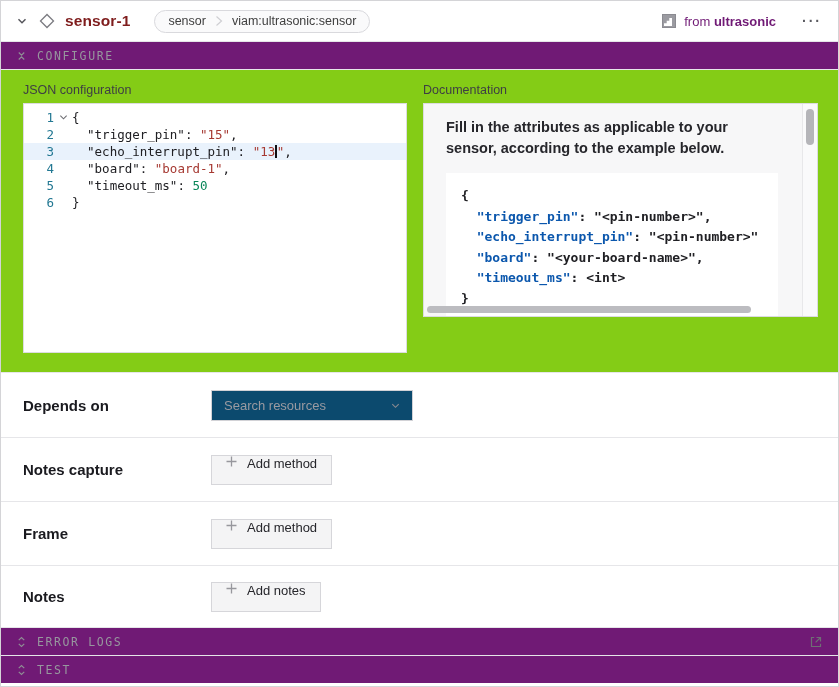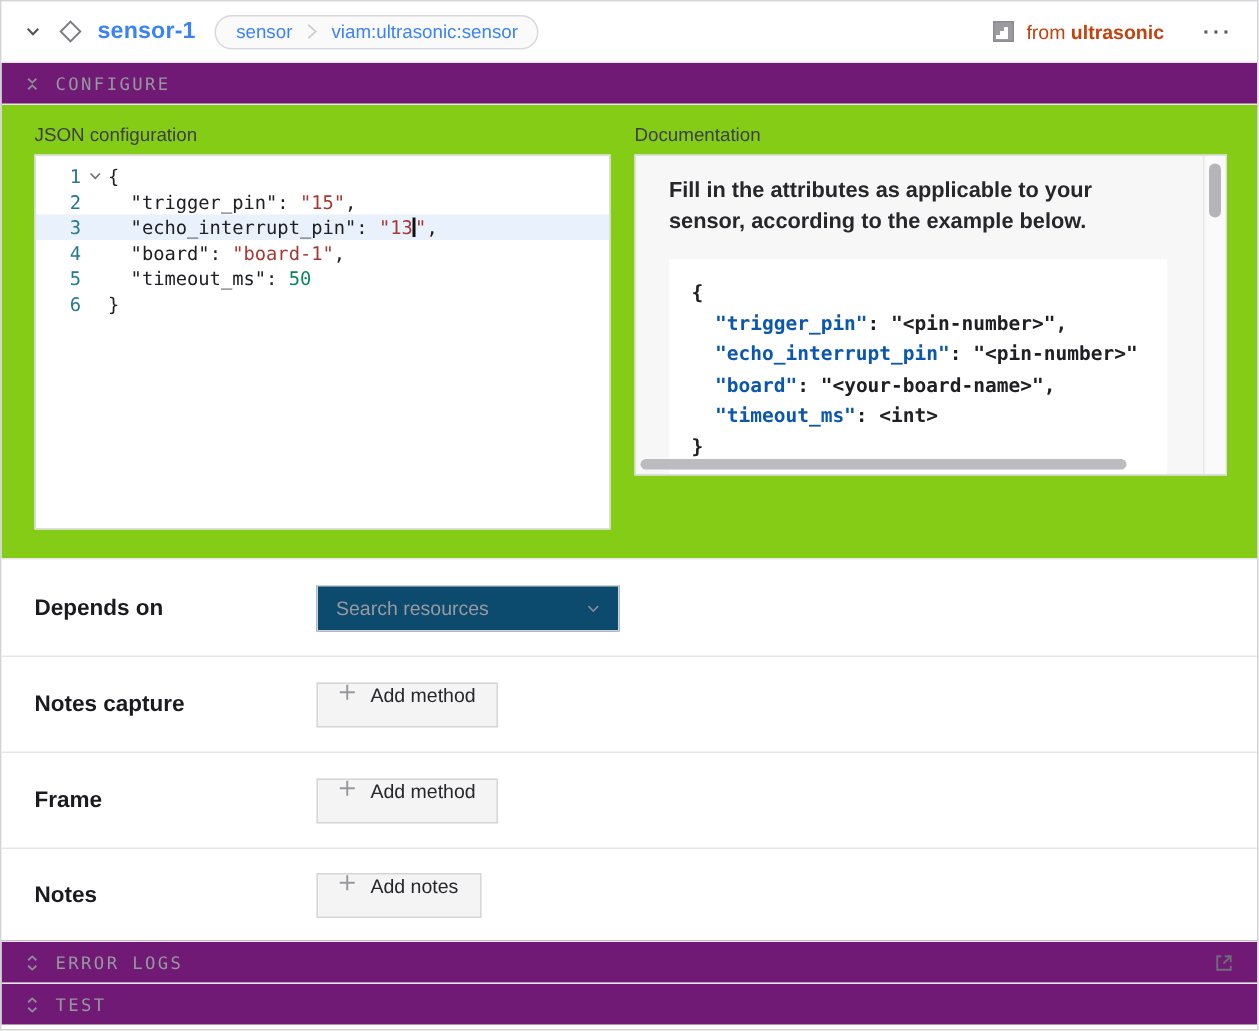--- a/index.html
+++ b/index.html
@@ -6,25 +6,25 @@
   body { background:#fff; font-family:"Liberation Sans", sans-serif; }
   .page {
     width:839px; height:687px; border:1px solid #d4d4d7; background:#fff;
     position:relative; overflow:hidden;
   }
   
   .hdr { height:41px; display:flex; align-items:center; padding:0 16px 0 15px;
          border-bottom:1px solid #e5e5e8; background:#fff; }
   .hdr .chev { display:flex; margin-right:11px; cursor:pointer; }
   .hdr .diamond { display:flex; margin-right:10px; }
-  .hdr-title { font-size:15.5px; font-weight:700; color:#3b82f6; margin-right:13px; letter-spacing:.1px; }
+  .hdr-title { font-size:15.5px; font-weight:700; color:#7f1d1d; margin-right:24px; letter-spacing:.1px; }
   .pill { display:flex; align-items:center; gap:9px; border:1px solid #d9d9dd; background:#fafafb;
-          border-radius:999px; padding:3px 13px 4px 13px; font-size:12.5px; color:#3b82f6; }
+          border-radius:999px; padding:3px 13px 4px 13px; font-size:12.5px; color:#404040; }
   .hdr-right { margin-left:auto; display:flex; align-items:center; }
-  .from-txt { font-size:13px; color:#c2410c; margin-left:8px; }
+  .from-txt { font-size:13px; color:#701a75; margin-left:8px; }
   .from-txt b { font-weight:700; }
   .dots { margin-left:26px; color:#5a5a60; font-size:14px; letter-spacing:2px; cursor:pointer;
           font-weight:700; line-height:10px; }
   
   .bar { height:28px; display:flex; align-items:center; padding:0 15px; background:#701a75;
          border-bottom:1px solid #e8e8ea; cursor:pointer; }
   .bar.bt { border-top:1px solid #e5e5e8; border-bottom:none; }
   .bar-label { font-family:"DejaVu Sans Mono", monospace; font-size:11.5px; letter-spacing:1.6px;
                color:#97979e; margin-left:10px; }
   .bar .right-ico { margin-left:auto; display:flex; cursor:pointer; }

